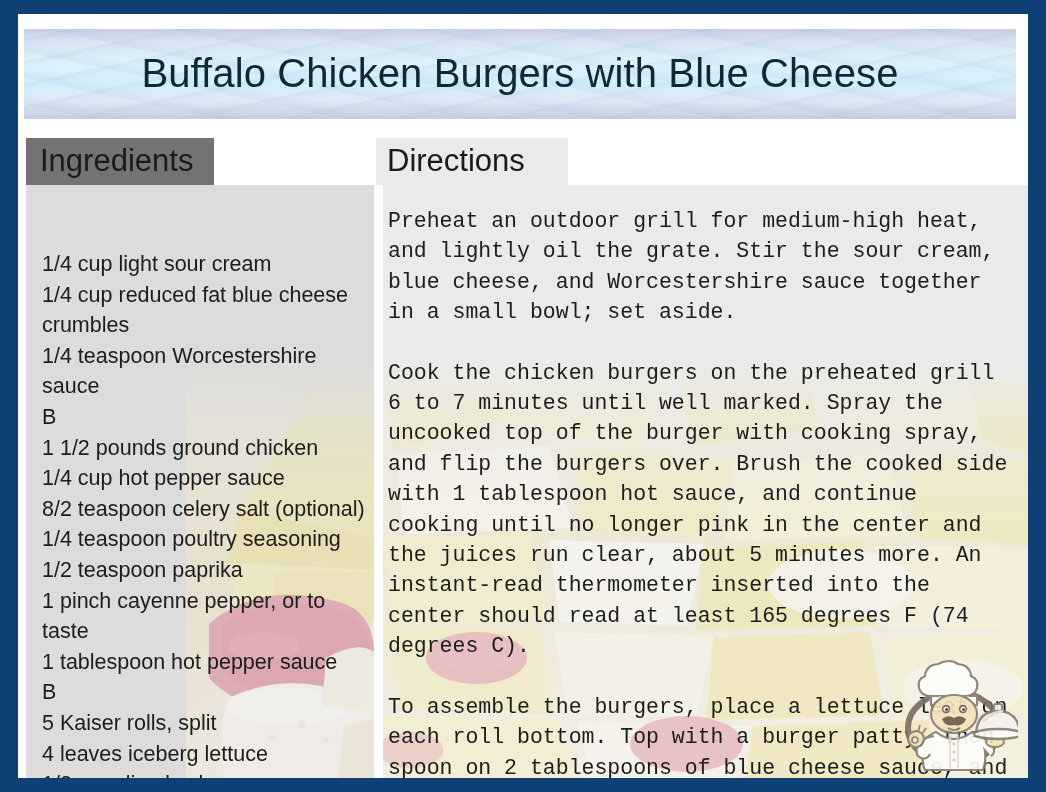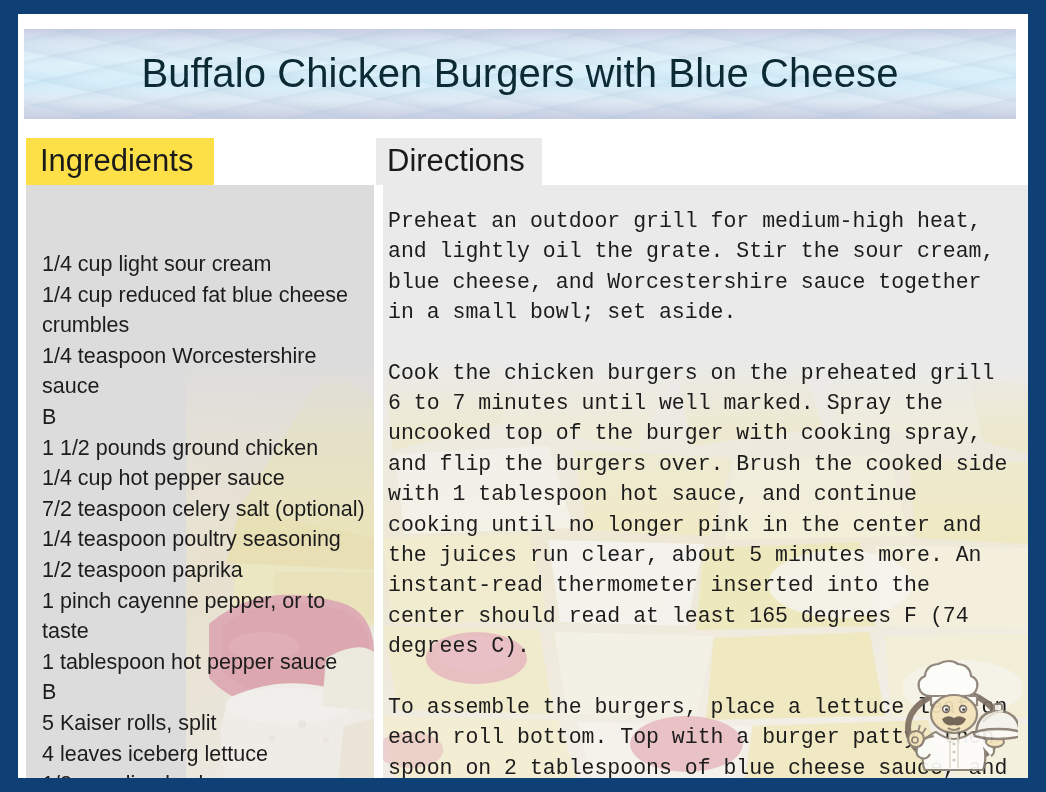--- a/index.html
+++ b/index.html
@@ -70,38 +70,38 @@
     font-size: 40px;
     line-height: 1.05;
     color: #0C2A33;
     letter-spacing: 0.1px;
     white-space: nowrap;
   }
 
   
   .tab {
     position: absolute;
-    background: #fde047;
+    background: #737373;
     font-size: 31px;
     line-height: 46px;
     color: #1a1a1a;
     padding: 0 0 0 14px;
     box-sizing: border-box;
     white-space: nowrap;
   }
   #tab-ingredients {
     left: 8px;
     top: 124px;
     width: 188px;
     height: 47px;
   }
   #tab-directions {
     left: 358px;
     top: 124px;
-    width: 166px;
+    width: 192px;
     height: 47px;
     background: #EAEAEA;
     padding-left: 11px;
   }
 
   
   .panel {
     position: absolute;
     overflow: hidden;
     box-sizing: border-box;
@@ -224,21 +224,21 @@
         </svg>
       </div>
 
       <div id="ingredients-list">
         <p class="ing">1/4 cup light sour cream</p>
         <p class="ing">1/4 cup reduced fat blue cheese crumbles</p>
         <p class="ing">1/4 teaspoon Worcestershire sauce</p>
         <p class="ing">B</p>
         <p class="ing">1 1/2 pounds ground chicken</p>
         <p class="ing">1/4 cup hot pepper sauce</p>
-        <p class="ing">7/2 teaspoon celery salt (optional)</p>
+        <p class="ing">8/2 teaspoon celery salt (optional)</p>
         <p class="ing">1/4 teaspoon poultry seasoning</p>
         <p class="ing">1/2 teaspoon paprika</p>
         <p class="ing">1 pinch cayenne pepper, or to taste</p>
         <p class="ing">1 tablespoon hot pepper sauce</p>
         <p class="ing">B</p>
         <p class="ing">5 Kaiser rolls, split</p>
         <p class="ing">4 leaves iceberg lettuce</p>
         <p class="ing">1/2 cup diced celery</p>
       </div>
     </div>

